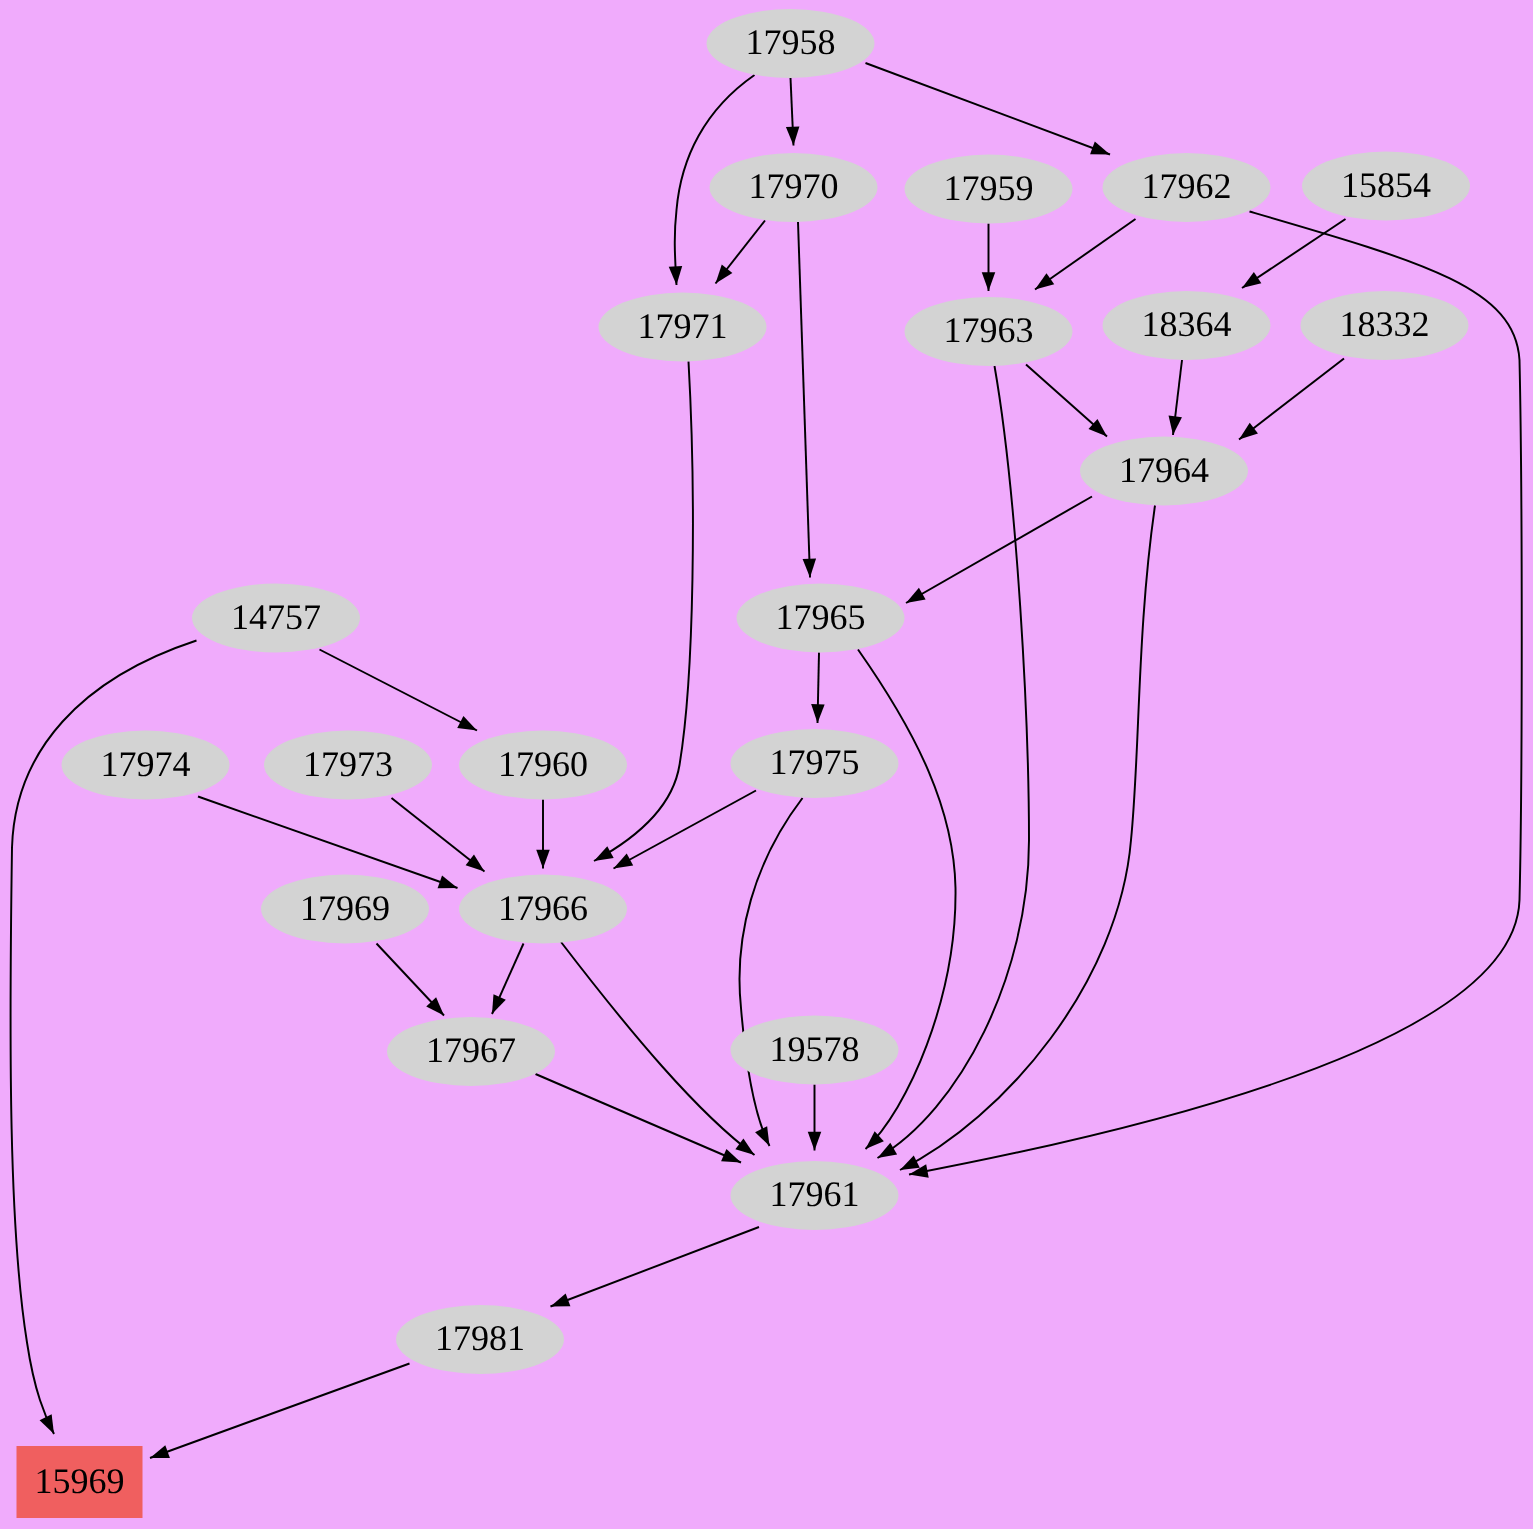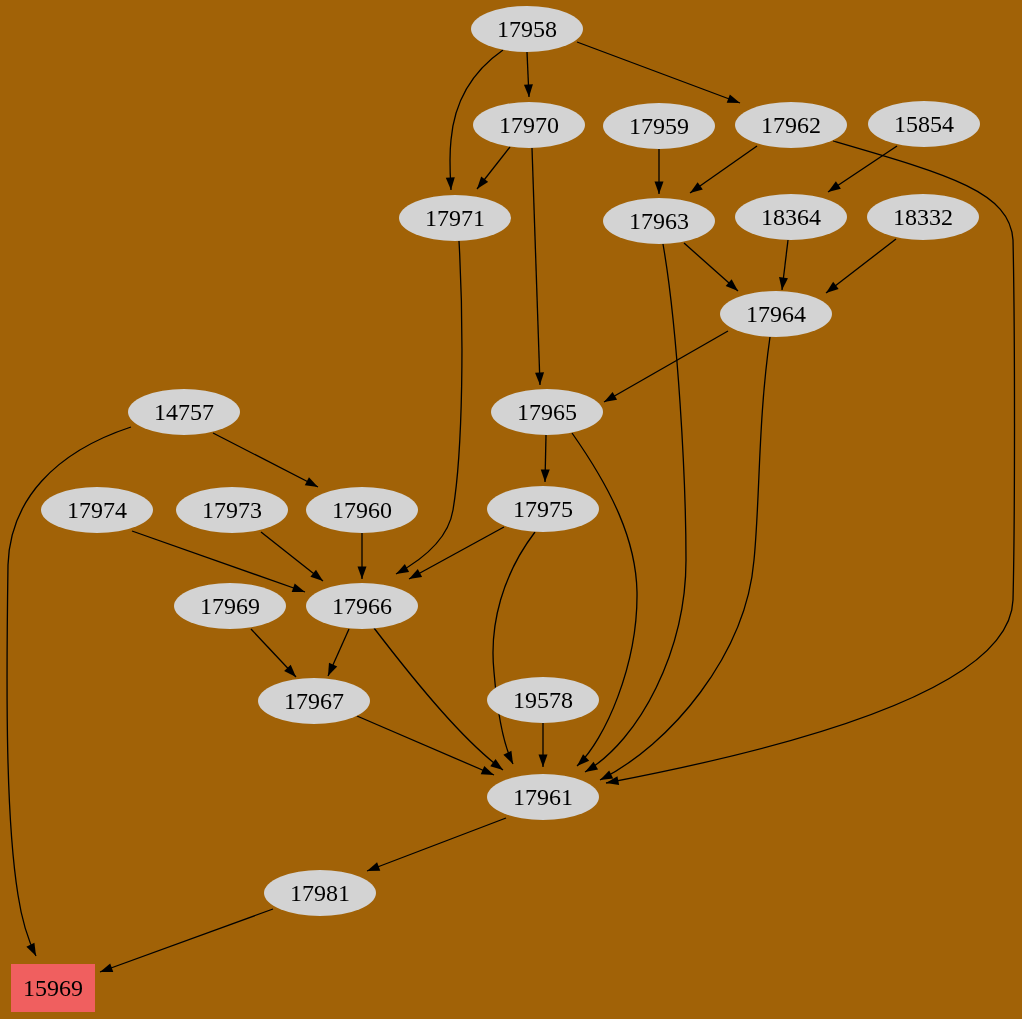--- a/index.html
+++ b/index.html
@@ -4,21 +4,21 @@
 <style>
   html, body {
     margin: 0;
     padding: 0;
     background: #ffffff;
   }
   #stage {
     position: relative;
     width: 1022px;
     height: 1019px;
-    background: #a16207;
+    background: #f0abfc;
     font-family: "Liberation Serif", serif;
   }
   #graph-svg {
     display: block;
     width: 1022px;
     height: 1019px;
   }
   .edge {
     fill: none;
     stroke: #000000;

